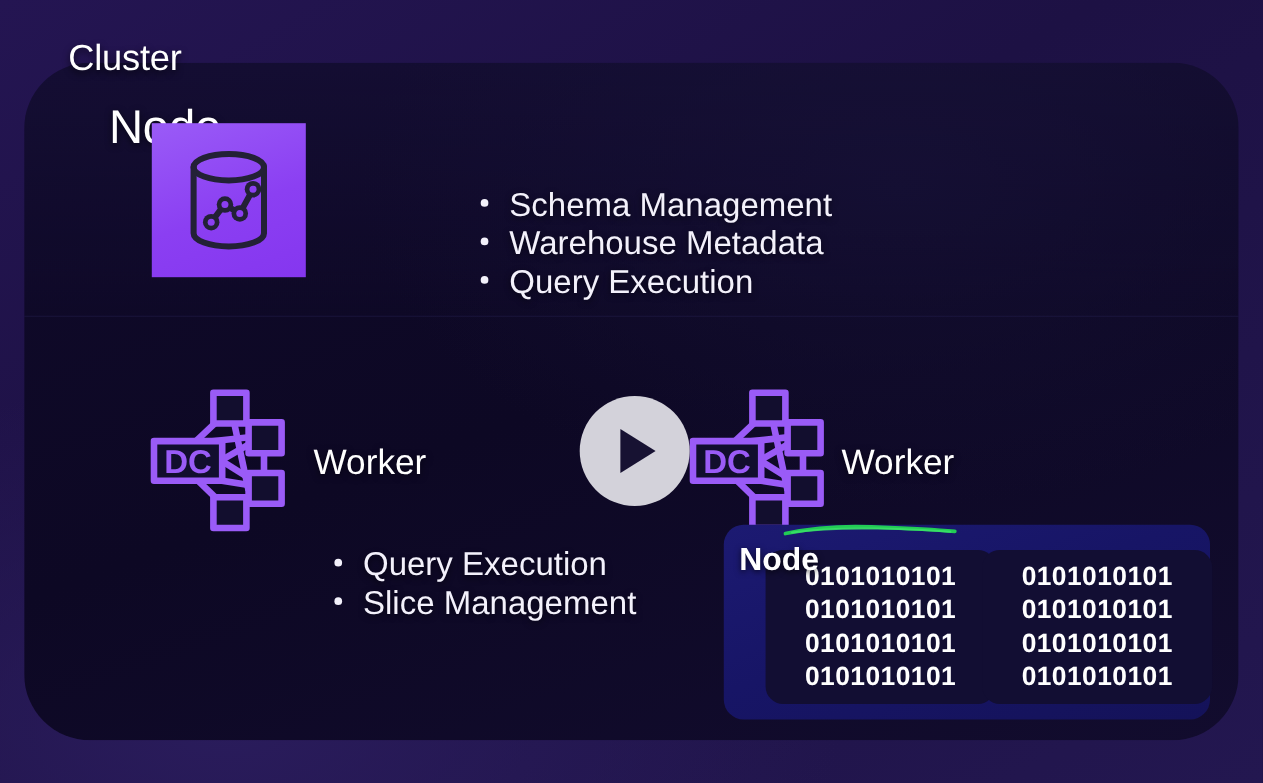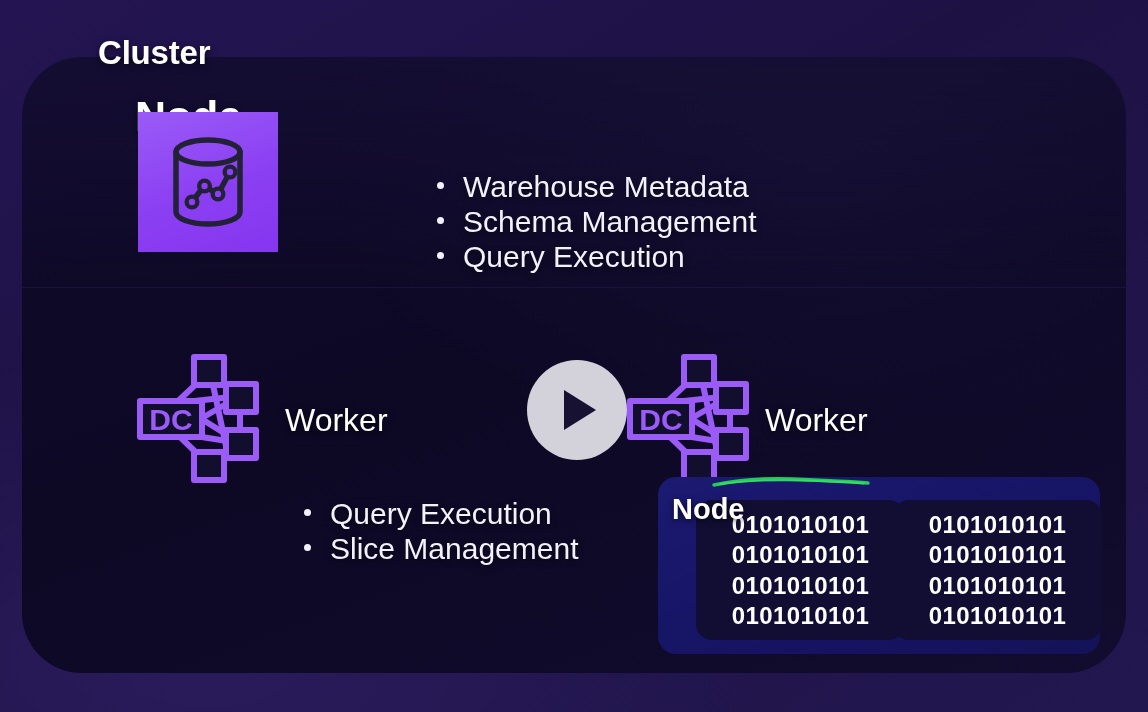--- a/index.html
+++ b/index.html
@@ -50,25 +50,24 @@
     width: 1104px;
     height: 231px;
     background: linear-gradient(180deg, rgba(30,22,70,0.30) 0%, rgba(22,15,55,0.16) 72%, rgba(18,12,46,0.0) 100%);
     border-bottom: 1px solid rgba(90,78,150,0.10);
   }
 
   
   .outside-label {
     position: absolute;
     color: #ffffff;
-    font-weight: bold;
+    font-weight: normal;
     letter-spacing: -0.2px;
     white-space: nowrap;
     text-shadow: 0 2px 7px rgba(0,0,0,0.65);
-    margin-left: 36px;
   }
   #cluster-label { left: 62px; top: 34px;  font-size: 33px; }
   #node-label    { left: 99px; top: 92px;  font-size: 43px; }
 
   .role-label {
     position: absolute;
     color: #ffffff;
     font-size: 32px;
     font-weight: 400;
     white-space: nowrap;
@@ -227,25 +226,25 @@
         <circle cx="80" cy="82" r="3.2"></circle>
         <circle cx="92" cy="60" r="3.2"></circle>
       </g>
     </svg>
   </div>
 
 
   <ul class="bullets" style="left:437px; top:170px;">
     <li>
       <span class="dot"></span>
+      <span>Schema Management</span>
+    </li>
+    <li>
+      <span class="dot"></span>
       <span>Warehouse Metadata</span>
-    </li>
-    <li>
-      <span class="dot"></span>
-      <span>Schema Management</span>
     </li>
     <li>
       <span class="dot"></span>
       <span>Query Execution</span>
     </li>
   </ul>
 
   <div id="worker-icon-left" class="worker-icon">
     <svg width="140" height="140" viewBox="0 0 140 140" aria-hidden="true">
       <g stroke="#9a5bf7" stroke-width="6" fill="none" stroke-linejoin="round">

